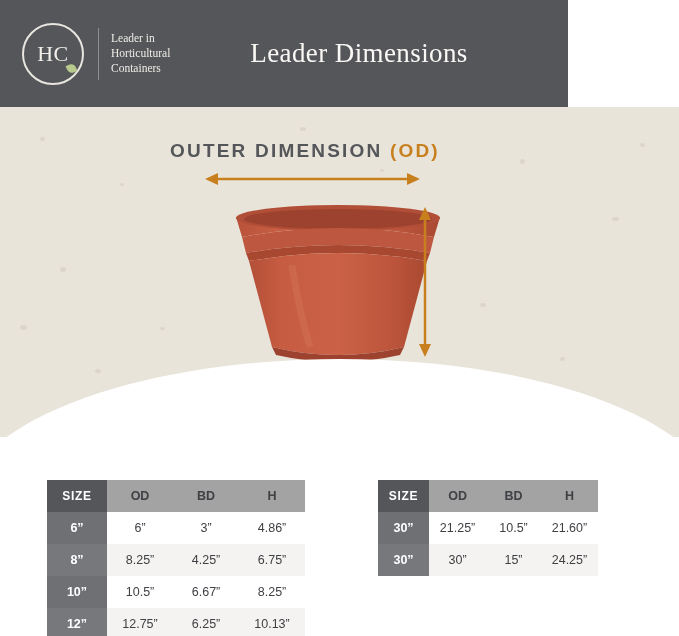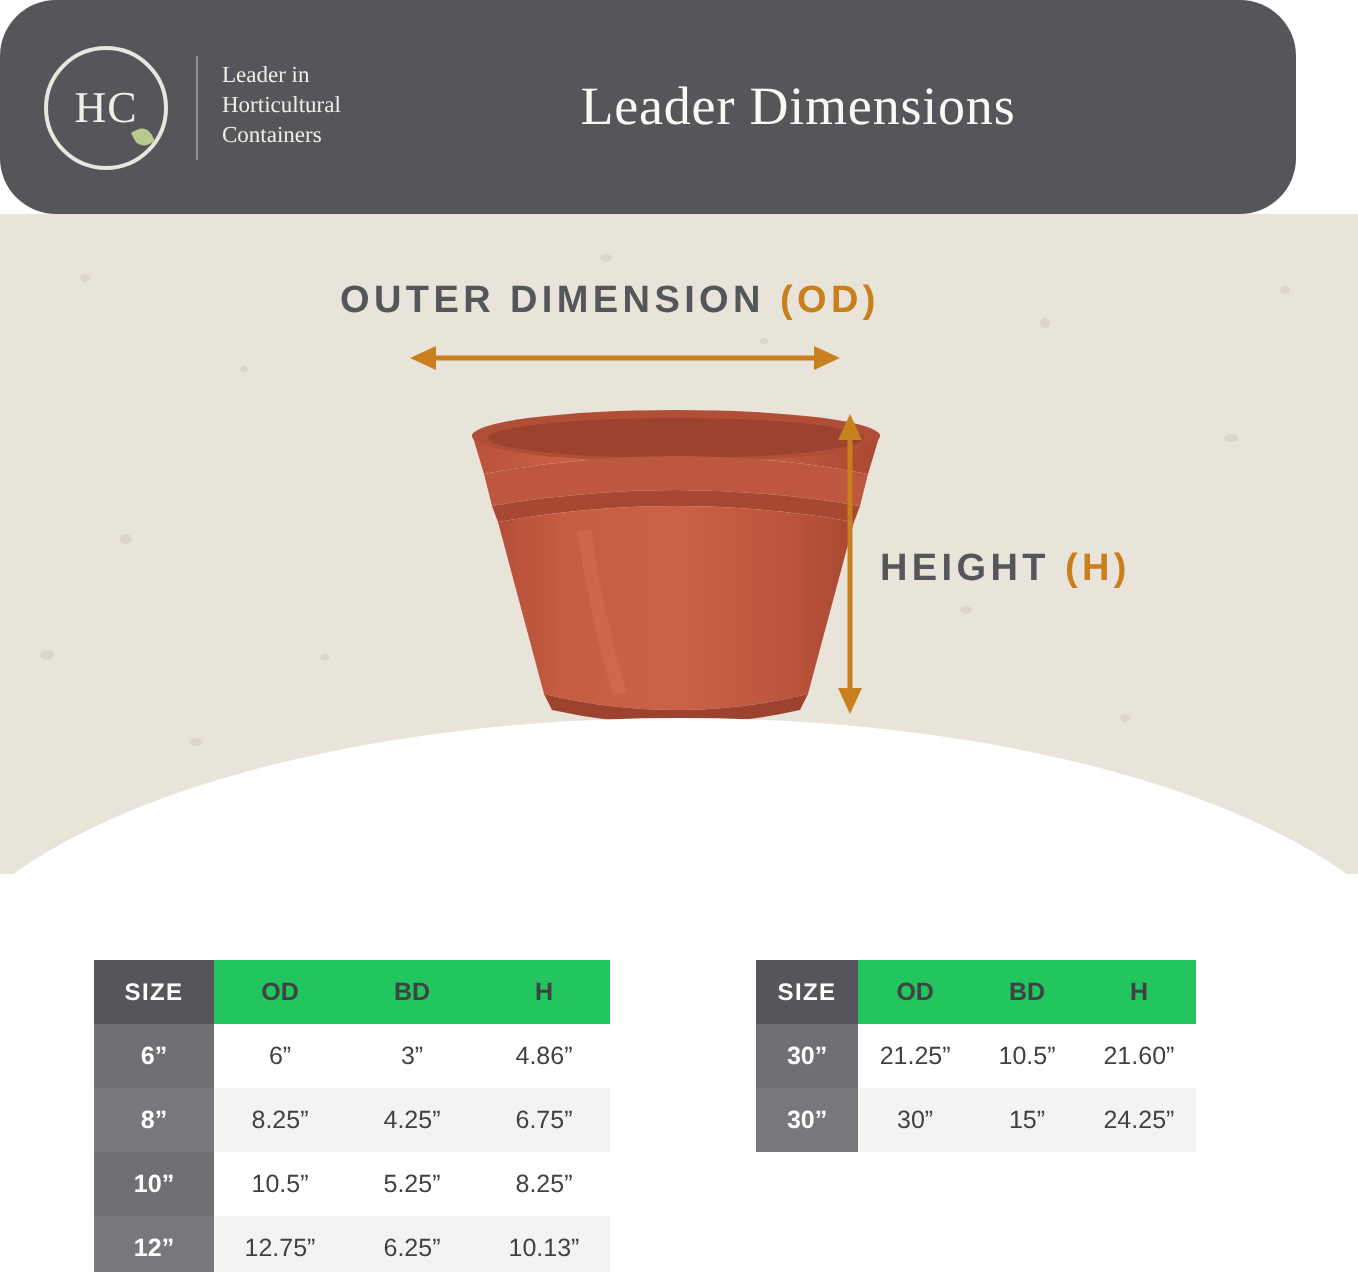--- a/index.html
+++ b/index.html
@@ -17,26 +17,25 @@
     position: relative;
     width: 679px;
     height: 636px;
     background: #ffffff;
   }
 
   
   .header {
     position: absolute;
     left: 0; top: 0;
-    width: 648px;
+    width: 568px;
     height: 107px;
     background: #54565a;
     display: flex;
     align-items: center;
-    border-radius: 28px;
   }
   .logo-wrap {
     display: flex;
     align-items: center;
     margin-left: 22px;
   }
   .logo-circle {
     width: 58px;
     height: 58px;
     border-radius: 50%;
@@ -161,21 +160,21 @@
   }
   table.dim-table th.size-head {
     background: #54565a;
     color: #ffffff;
     font-weight: bold;
     font-size: 12px;
     letter-spacing: 0.7px;
     width: 58px;
   }
   table.dim-table th.col-head {
-    background: #22c55e;
+    background: #a3a3a3;
     color: #3f4145;
     font-weight: bold;
     font-size: 12.5px;
     width: 64px;
   }
   table.dim-table td.size-cell {
     background: #6e7074;
     color: #ffffff;
     font-weight: bold;
     font-size: 12.5px;
@@ -260,24 +259,20 @@
     <div class="label" id="label-od">
       <span>OUTER DIMENSION</span>
       <span class="accent">(OD)</span>
     </div>
     <svg class="arrow-svg" style="left:205px; top:62px;" width="215" height="20">
       <line x1="10" y1="10" x2="205" y2="10" stroke="#c8801f" stroke-width="2.5"></line>
       <polygon points="0,10 13,4 13,16" fill="#c8801f"></polygon>
       <polygon points="215,10 202,4 202,16" fill="#c8801f"></polygon>
     </svg>
 
-    <div class="label" id="label-h">
-      <span>HEIGHT</span>
-      <span class="accent">(H)</span>
-    </div>
     <svg class="arrow-svg" style="left:415px; top:100px;" width="20" height="150">
       <line x1="10" y1="10" x2="10" y2="140" stroke="#c8801f" stroke-width="2.5"></line>
       <polygon points="10,0 4,13 16,13" fill="#c8801f"></polygon>
       <polygon points="10,150 4,137 16,137" fill="#c8801f"></polygon>
     </svg>
 
     <svg class="arrow-svg" style="left:265px; top:255px;" width="100" height="20">
       <line x1="10" y1="10" x2="90" y2="10" stroke="#c8801f" stroke-width="2.5"></line>
       <polygon points="0,10 13,4 13,16" fill="#c8801f"></polygon>
       <polygon points="100,10 87,4 87,16" fill="#c8801f"></polygon>
@@ -310,21 +305,21 @@
         </tr>
         <tr>
           <td class="size-cell">8”</td>
           <td class="val">8.25”</td>
           <td class="val">4.25”</td>
           <td class="val">6.75”</td>
         </tr>
         <tr>
           <td class="size-cell">10”</td>
           <td class="val">10.5”</td>
-          <td class="val">5.25”</td>
+          <td class="val">6.67”</td>
           <td class="val">8.25”</td>
         </tr>
         <tr>
           <td class="size-cell">12”</td>
           <td class="val">12.75”</td>
           <td class="val">6.25”</td>
           <td class="val">10.13”</td>
         </tr>
       </tbody>
     </table>

